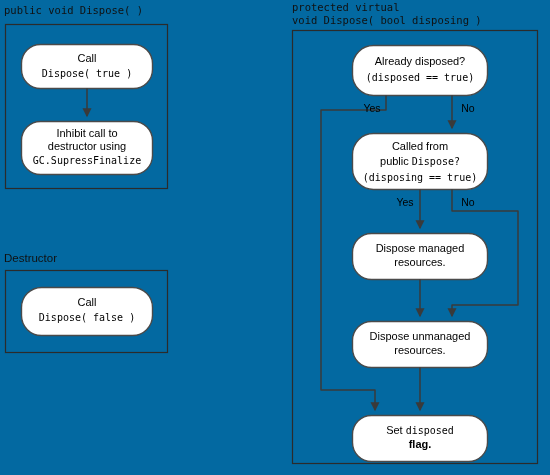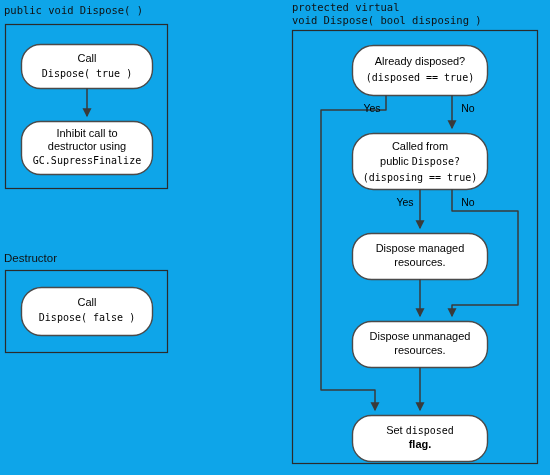--- a/index.html
+++ b/index.html
@@ -4,21 +4,21 @@
 <style>
   html, body {
     margin: 0;
     padding: 0;
     background: #ffffff;
   }
   #root {
     position: relative;
     width: 550px;
     height: 475px;
-    background: #0ea5e9;
+    background: #0369a1;
     font-family: "Liberation Sans", sans-serif;
     overflow: hidden;
   }
   svg { display: block; }
   .panel-rect {
     fill: none;
     stroke: #2b2b2b;
     stroke-width: 1.2;
   }
   .node-rect {

